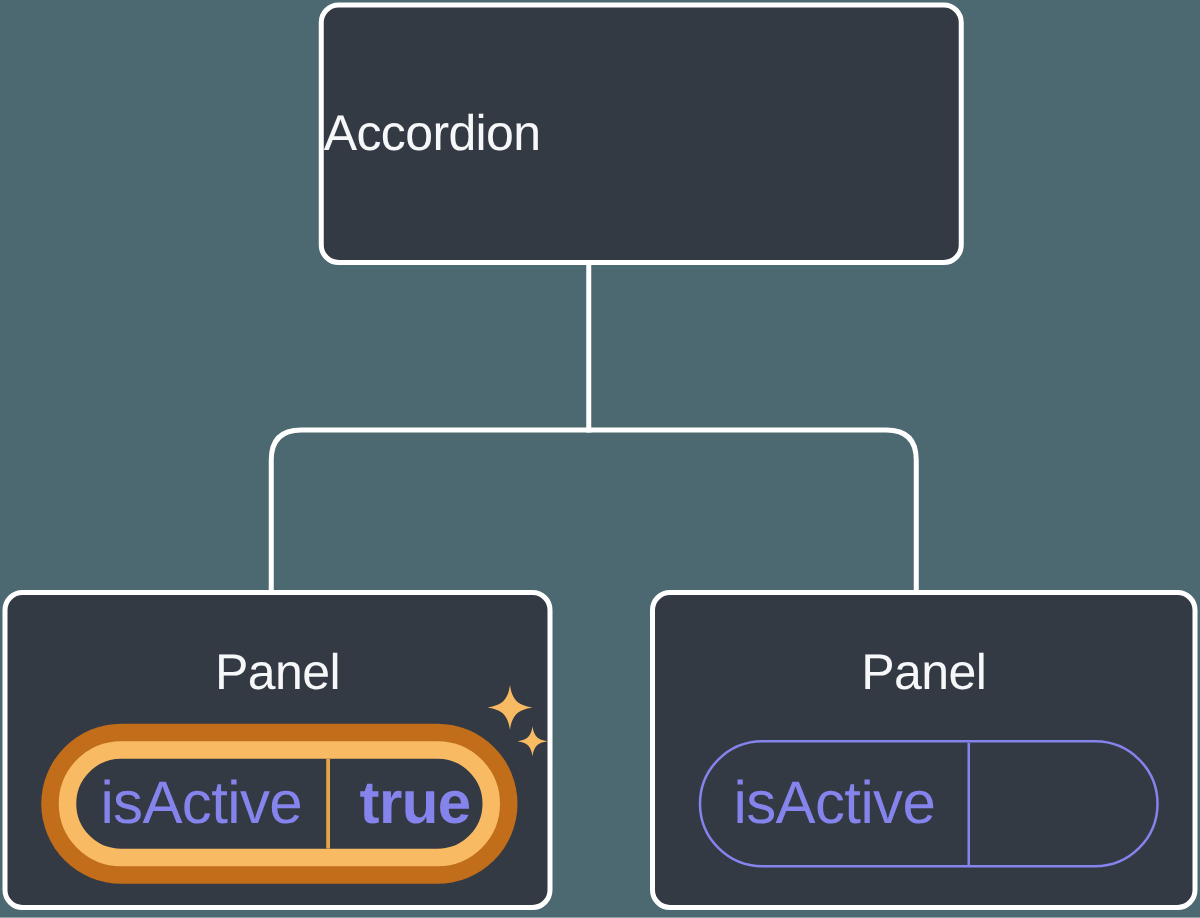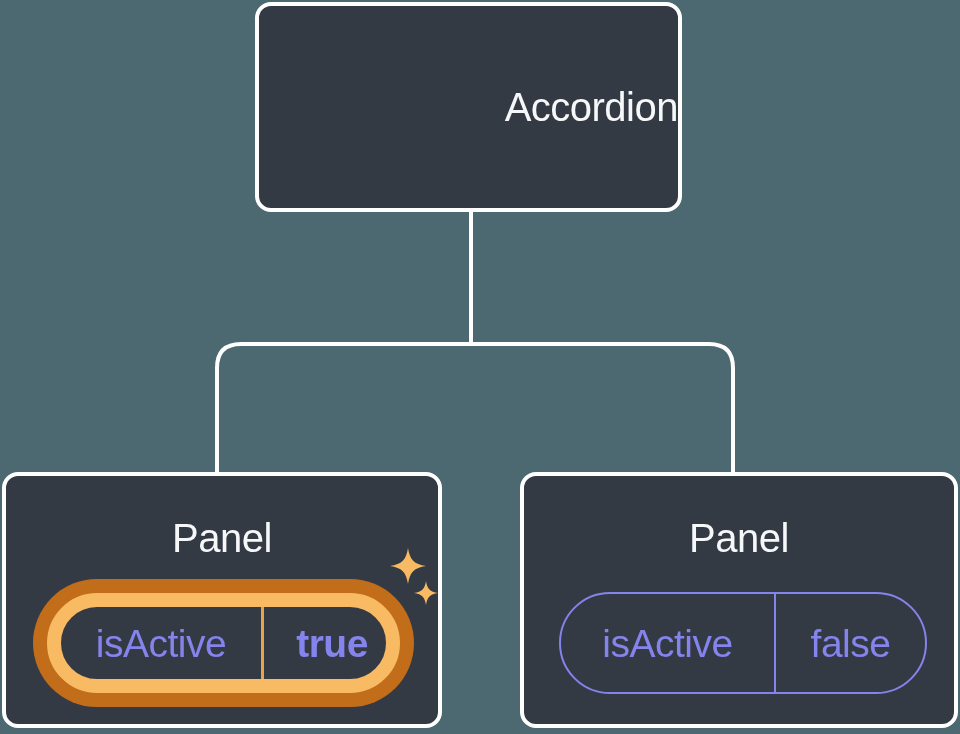--- a/index.html
+++ b/index.html
@@ -22,24 +22,24 @@
   .node {
     position: absolute;
     box-sizing: border-box;
     background: #343A44;
     border: 4px solid #FFFFFF;
     border-radius: 16px;
     z-index: 1;
   }
   .node-accordion {
     left: 255px; top: 2px;
-    width: 427px; height: 210px;
+    width: 516px; height: 210px;
     display: flex;
     align-items: center;
-    justify-content: flex-end;
+    justify-content: flex-start;
   }
   .node-title {
     color: #F6F7F9;
     font-size: 40px;
     line-height: 48px;
     letter-spacing: -0.5px;
     white-space: nowrap;
   }
   .node-panel-left {
     left: 2px; top: 472px;
@@ -73,21 +73,21 @@
     left: 35px; top: 116px;
     width: 368px; height: 102px;
     background: #343A44;
     border: 2px solid #8583EC;
   }
   .pill-cell {
     display: flex;
     align-items: center;
     justify-content: center;
     color: #8583EC;
-    font-size: 39px;
+    font-size: 48px;
     line-height: 1;
     letter-spacing: -0.5px;
     white-space: nowrap;
   }
   .pill-active .cell-key   { width: 200px; }
   .pill-active .cell-value { flex: 1; font-weight: 700; padding-left: 14px; }
   .pill-inactive .cell-key   { width: 213px; }
   .pill-inactive .cell-value { flex: 1; }
   .pill-divider { width: 3px; }
   .pill-active .pill-divider   { background: #E8A449; width: 3px; }
@@ -129,17 +129,16 @@
       <path d="M50 0 C55 33 67 45 100 50 C67 55 55 67 50 100 C45 67 33 55 0 50 C33 45 45 33 50 0 Z" fill="#F8BA62"></path>
     </svg>
   </div>
 
   <div class="node node-panel-right">
     <div class="panel-title node-title">Panel</div>
 
     <div class="pill pill-inactive">
       <div class="pill-cell cell-key">isActive</div>
       <div class="pill-divider"></div>
-      <div class="pill-cell cell-value">false</div>
     </div>
   </div>
 
 </div>
 
 </body></html>

